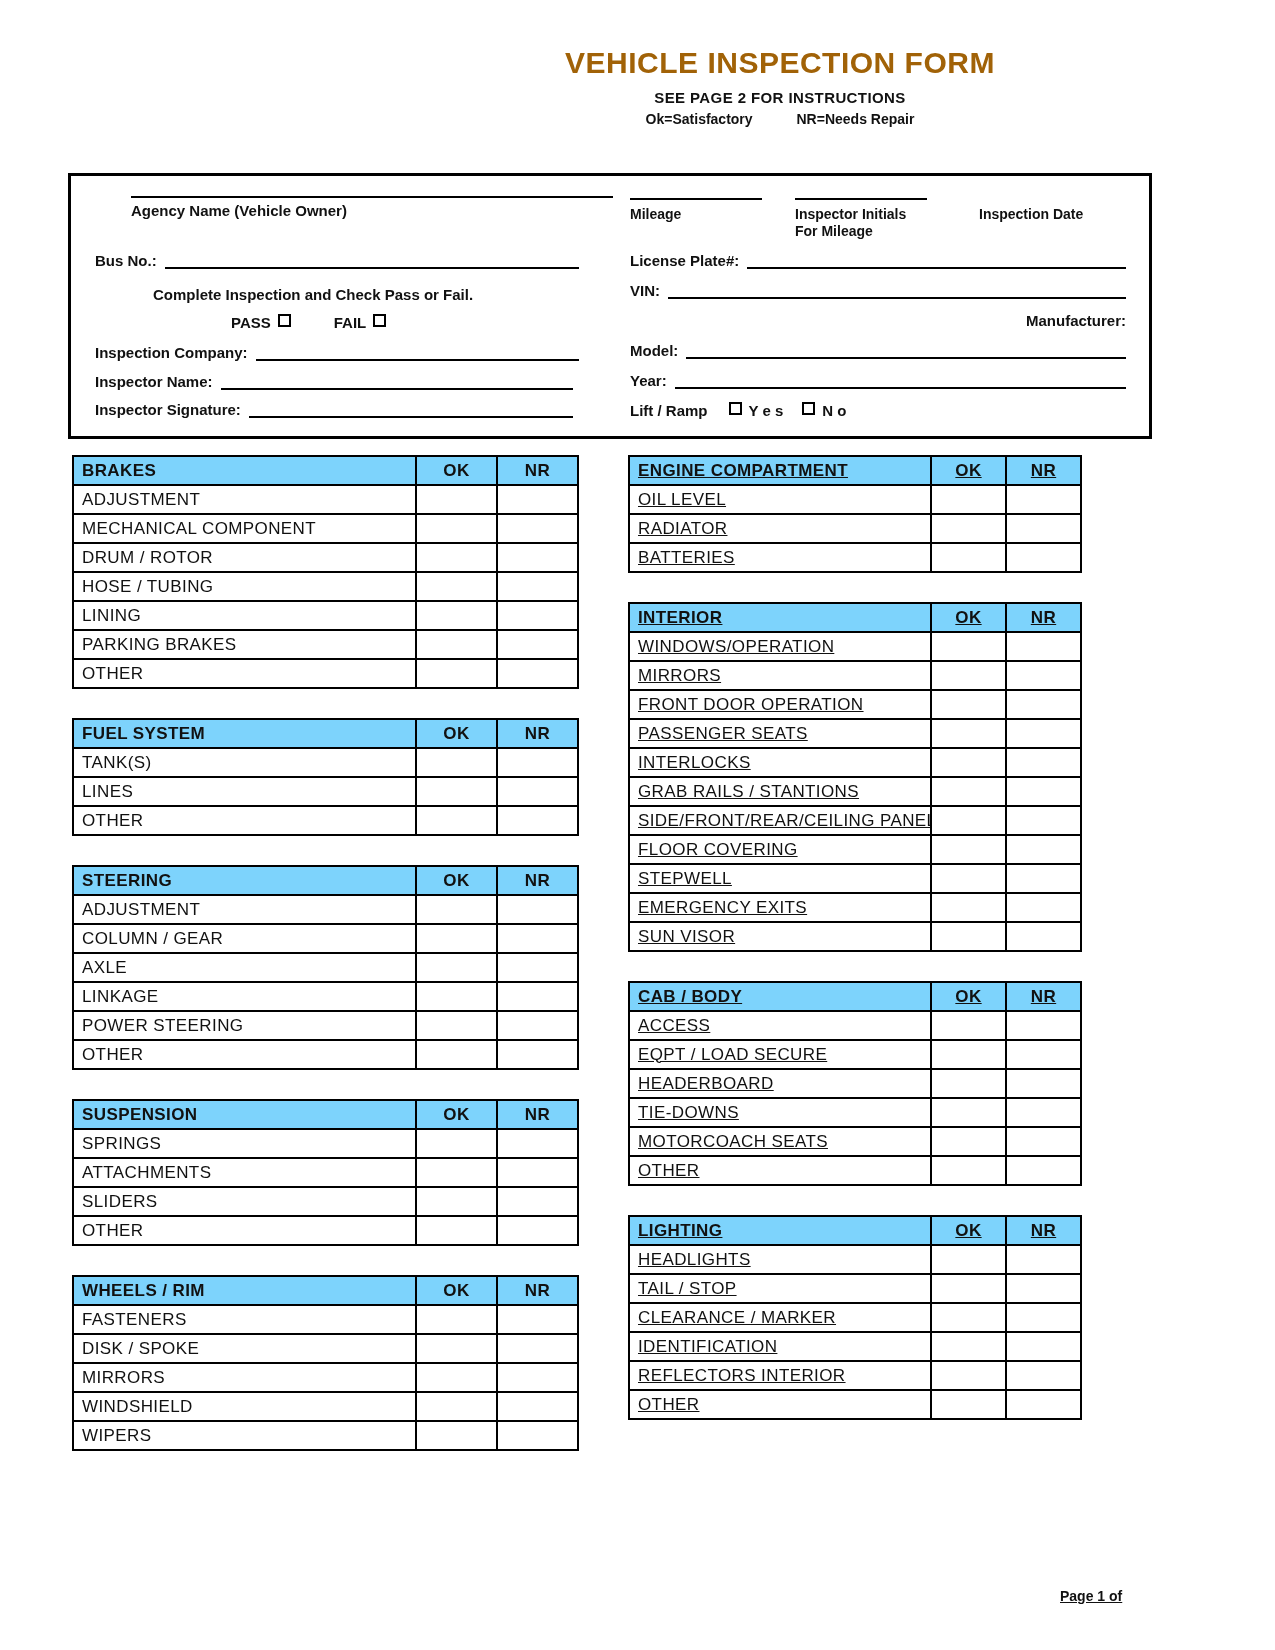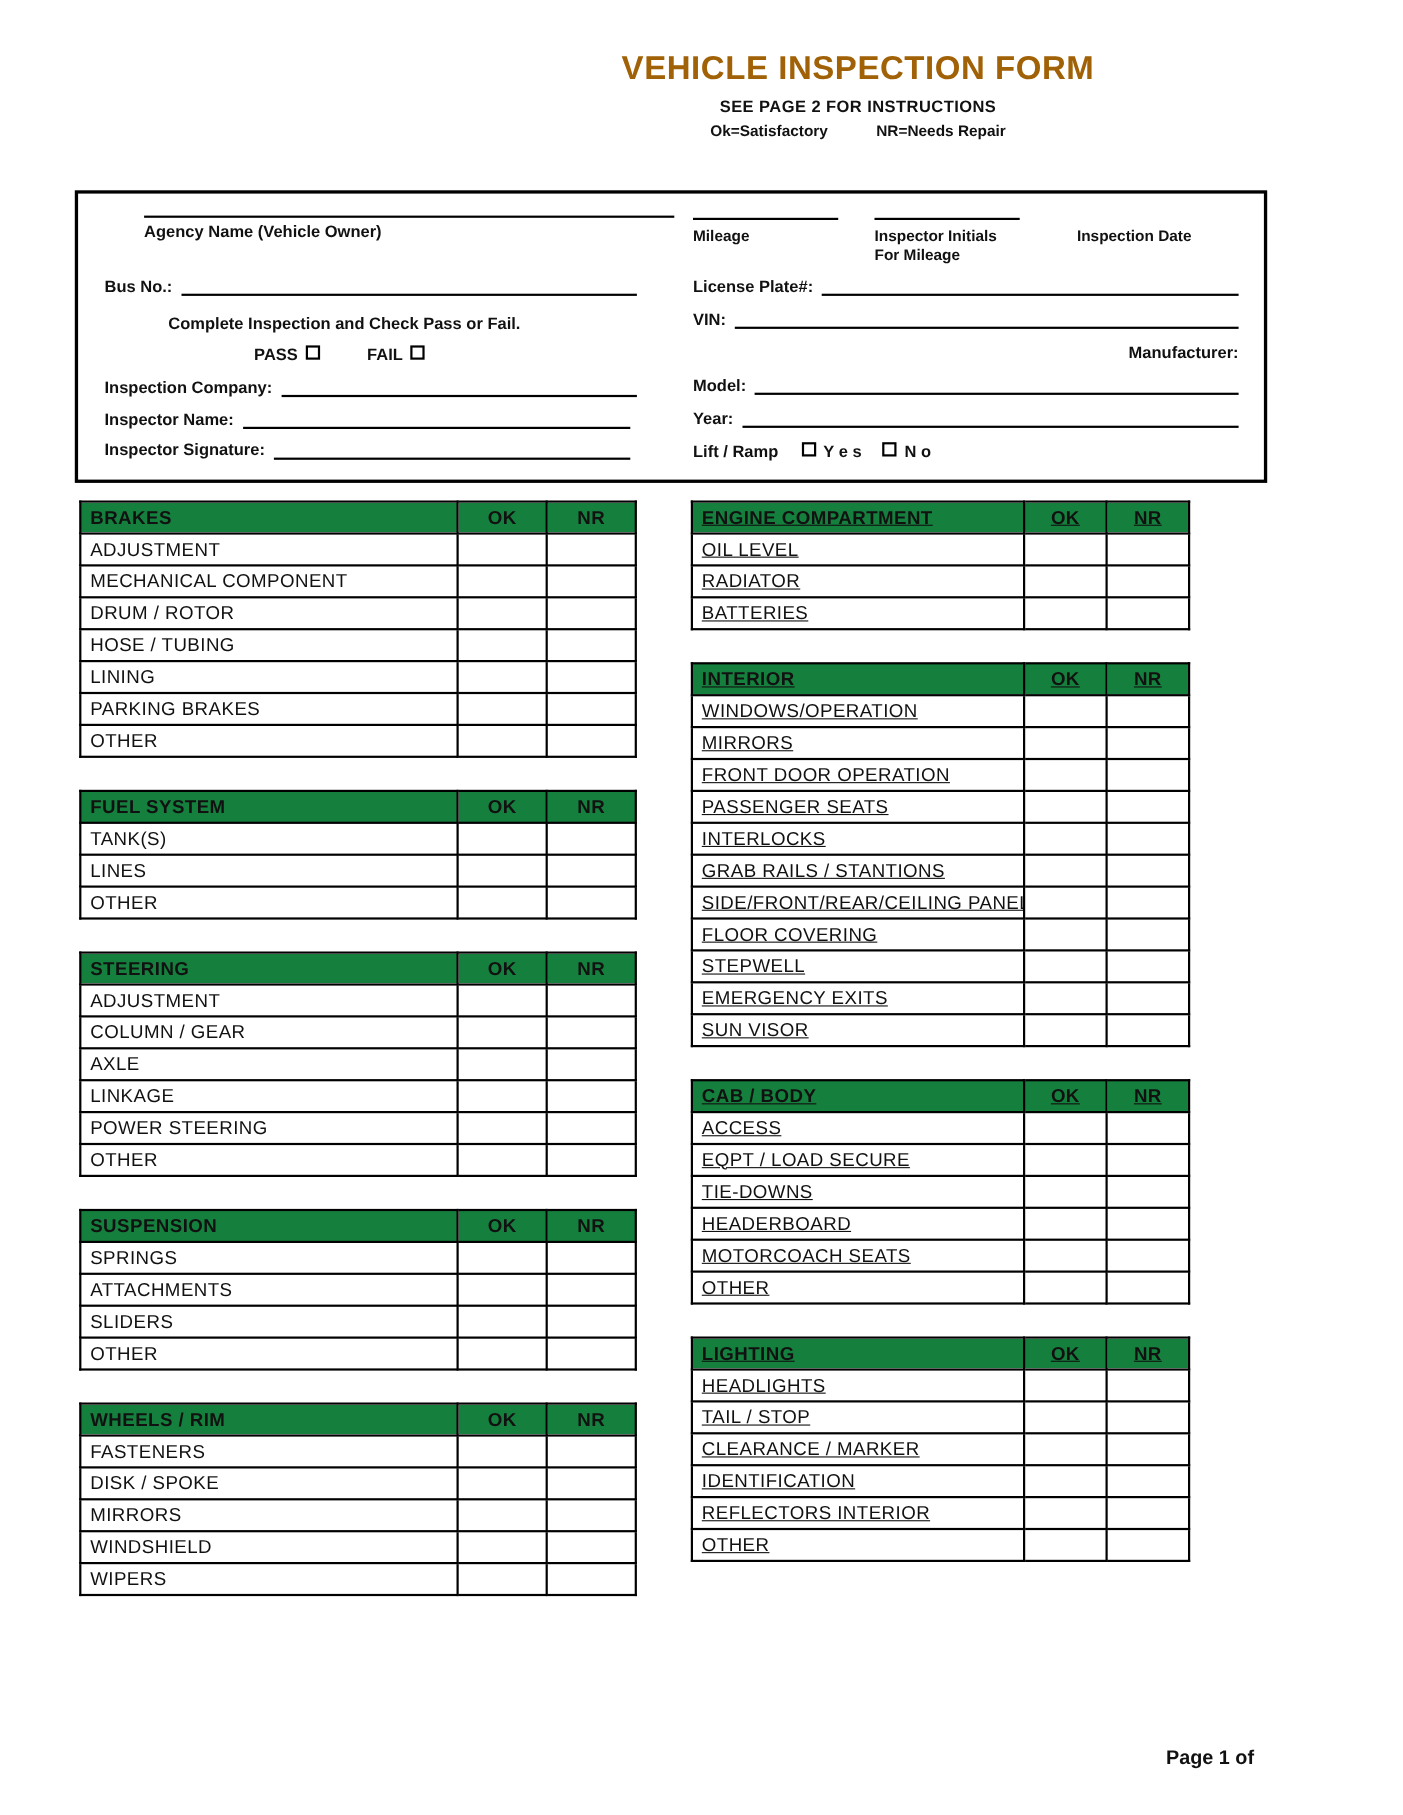--- a/index.html
+++ b/index.html
@@ -27,26 +27,26 @@
   .mini.no-line .mini-line { border-bottom-color: transparent; }
   .cbx { width: 13px; height: 13px; border: 2px solid #000; display: inline-block; flex: none; background: #fff; }
   .passfail, .liftrow { display: flex; align-items: flex-start; gap: 7px; }
 
   
   .tables { position: absolute; }
   .left-tables  { left: 72px;  top: 455px; width: 507px; }
   .right-tables { left: 628px; top: 455px; width: 454px; text-decoration: underline; }
   table.check-table { border-collapse: collapse; width: 100%; table-layout: fixed; margin-bottom: 29px; background: #fff; }
   .check-table th, .check-table td { border: 2px solid #000; height: 29px; font-size: 17px; letter-spacing: 0.4px; padding: 0 0 0 8px; text-align: left; overflow: hidden; white-space: nowrap; }
-  .check-table th { background: #15803d; font-weight: bold; }
+  .check-table th { background: #7dd3fc; font-weight: bold; }
   .check-table th.mark-cell, .check-table td.mark-cell { padding: 0; text-align: center; }
   .left-tables  .mark-cell { width: 81px; }
   .right-tables .mark-cell { width: 75px; }
 
-  .footer { position: absolute; left: 1060px; top: 1588px; font-size: 18px; font-weight: bold; }
+  .footer { position: absolute; left: 1060px; top: 1588px; font-size: 14px; font-weight: bold; text-decoration: underline; }
 </style>
 </head>
 <body>
 
 <div class="page">
 
   <header class="title-block">
     <h1>VEHICLE INSPECTION FORM</h1>
     <div class="sub1">SEE PAGE 2 FOR INSTRUCTIONS</div>
     <div class="sub2">
@@ -430,30 +430,30 @@
             <td class="label-cell">ACCESS</td>
             <td class="mark-cell"></td>
             <td class="mark-cell"></td>
           </tr>
           <tr>
             <td class="label-cell">EQPT / LOAD SECURE</td>
             <td class="mark-cell"></td>
             <td class="mark-cell"></td>
           </tr>
           <tr>
+            <td class="label-cell">HEADERBOARD</td>
+            <td class="mark-cell"></td>
+            <td class="mark-cell"></td>
+          </tr>
+          <tr>
             <td class="label-cell">TIE-DOWNS</td>
             <td class="mark-cell"></td>
             <td class="mark-cell"></td>
           </tr>
           <tr>
-            <td class="label-cell">HEADERBOARD</td>
-            <td class="mark-cell"></td>
-            <td class="mark-cell"></td>
-          </tr>
-          <tr>
             <td class="label-cell">MOTORCOACH SEATS</td>
             <td class="mark-cell"></td>
             <td class="mark-cell"></td>
           </tr>
           <tr>
             <td class="label-cell">OTHER</td>
             <td class="mark-cell"></td>
             <td class="mark-cell"></td>
           </tr>
         </tbody>

